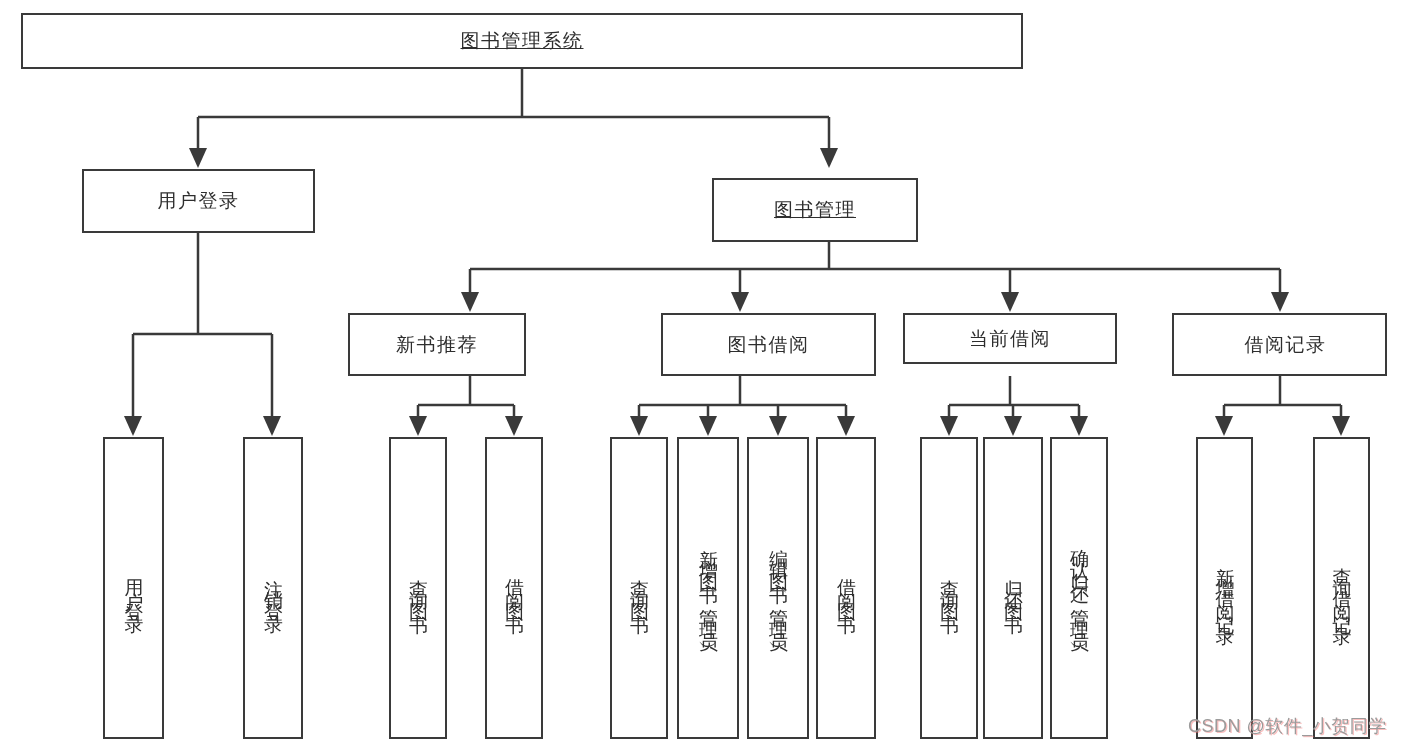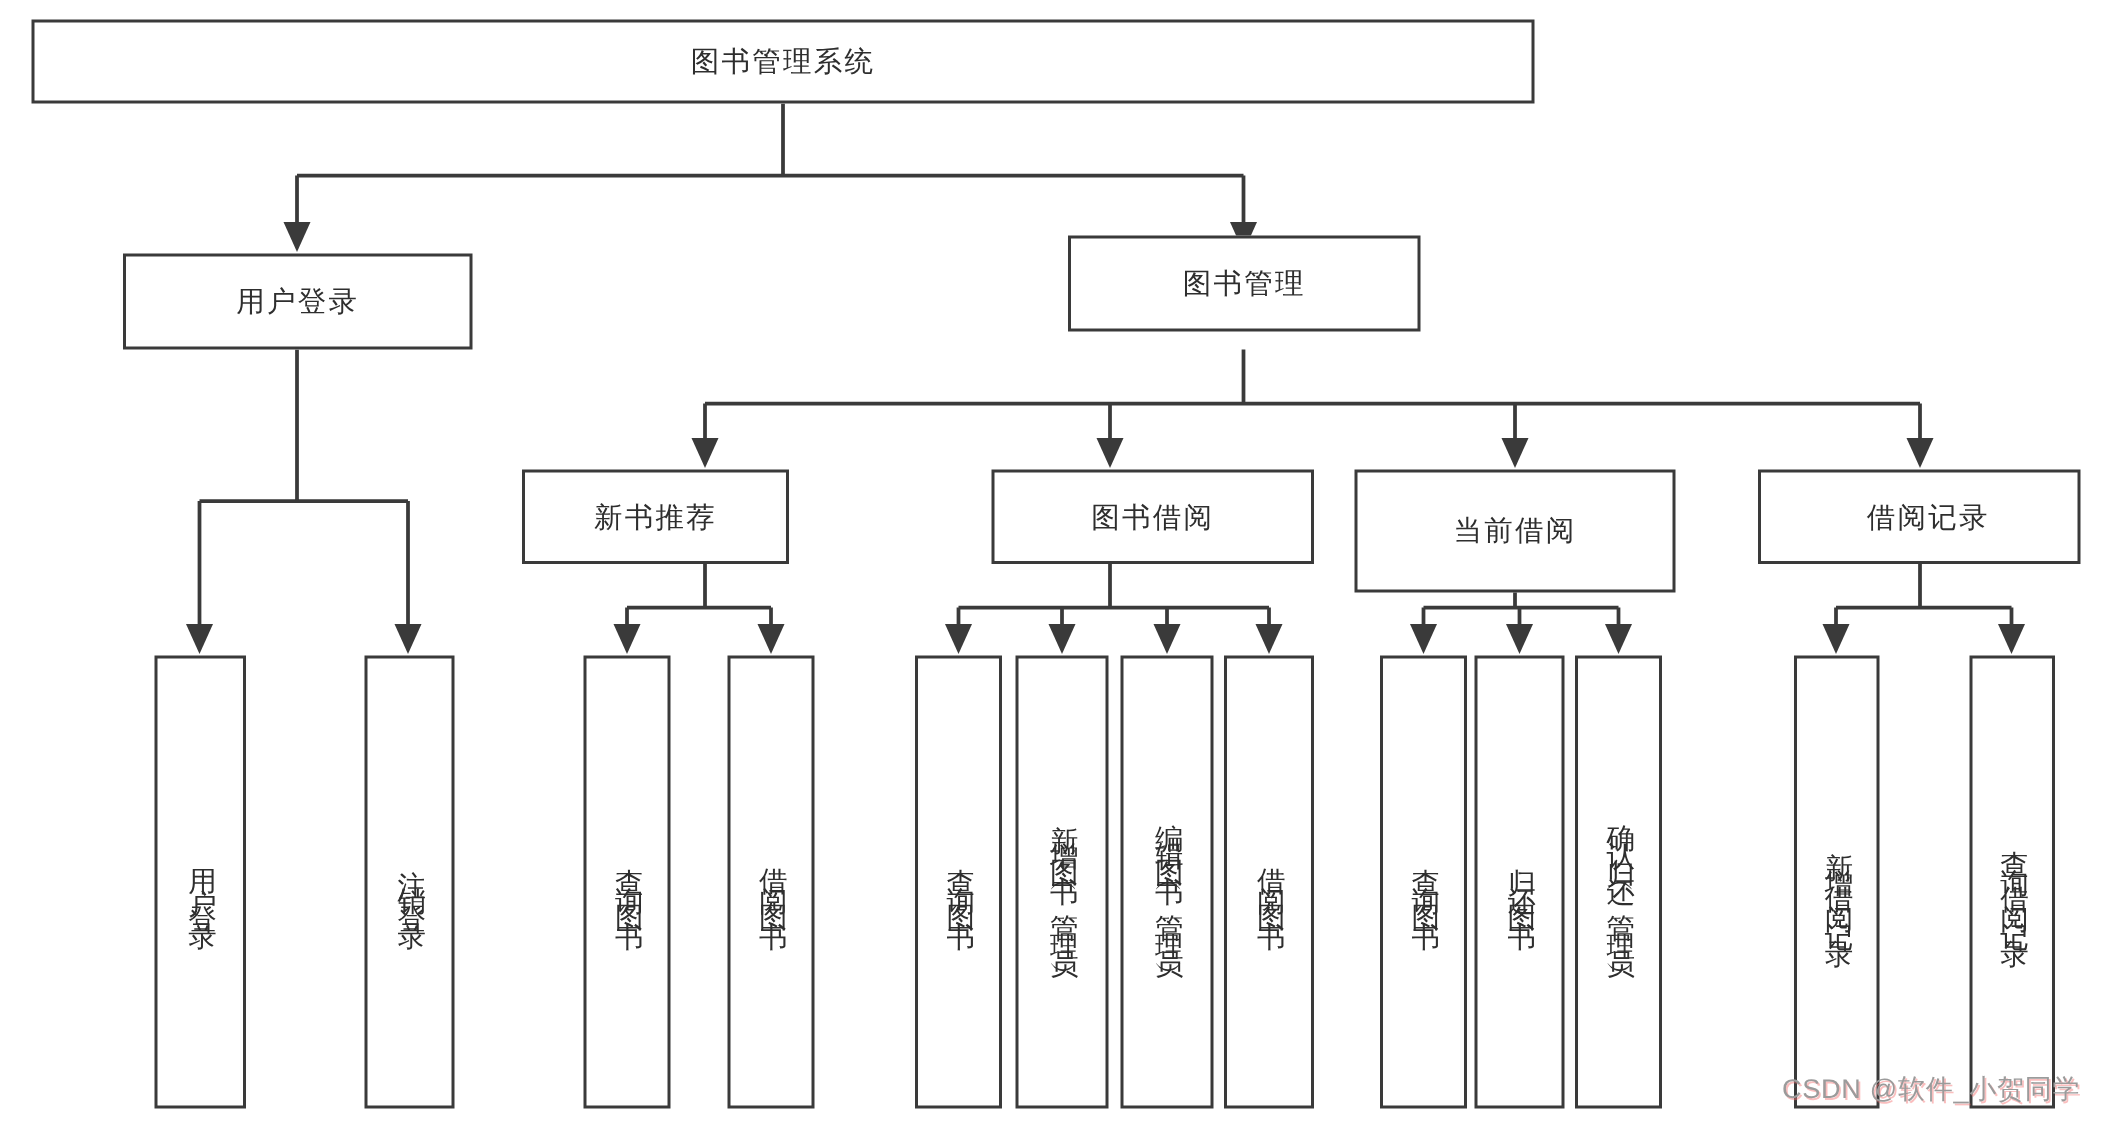--- a/index.html
+++ b/index.html
@@ -93,38 +93,38 @@
       <polygon points="778,436 769,416 787,416"></polygon>
       <polygon points="846,436 837,416 855,416"></polygon>
       <polygon points="949,436 940,416 958,416"></polygon>
       <polygon points="1013,436 1004,416 1022,416"></polygon>
       <polygon points="1079,436 1070,416 1088,416"></polygon>
       <polygon points="1224,436 1215,416 1233,416"></polygon>
       <polygon points="1341,436 1332,416 1350,416"></polygon>
     </g>
   </svg>
 
-  <div class="hbox" style="left:21px; top:13px; width:1002px; height:56px;">
+  <div class="hbox" style="left:21px; top:13px; width:1002px; height:56px;text-decoration:underline;">
     <span>图书管理系统</span>
   </div>
 
   <div class="hbox" style="left:82px; top:169px; width:233px; height:64px;">
     <span>用户登录</span>
   </div>
-  <div class="hbox" style="left:712px; top:157px; width:235px; height:64px;">
+  <div class="hbox" style="left:712px; top:178px; width:206px; height:64px;text-decoration:underline;">
     <span>图书管理</span>
   </div>
 
   <div class="hbox" style="left:348px; top:313px; width:178px; height:63px;align-items:center;">
     <span>新书推荐</span>
   </div>
   <div class="hbox" style="left:632px; top:313px; width:215px; height:63px;margin-left:29px;">
     <span>图书借阅</span>
   </div>
-  <div class="hbox" style="left:903px; top:313px; width:214px; height:82px;">
+  <div class="hbox" style="left:903px; top:313px; width:214px; height:51px;">
     <span>当前借阅</span>
   </div>
   <div class="hbox" style="left:1172px; top:313px; width:215px; height:63px;padding-left:12px;">
     <span>借阅记录</span>
   </div>
 
   <div class="vbox" style="left:103px; width:61px;">
     <div class="vtext">用户登录</div>
   </div>
   <div class="vbox" style="left:243px; width:60px;">

